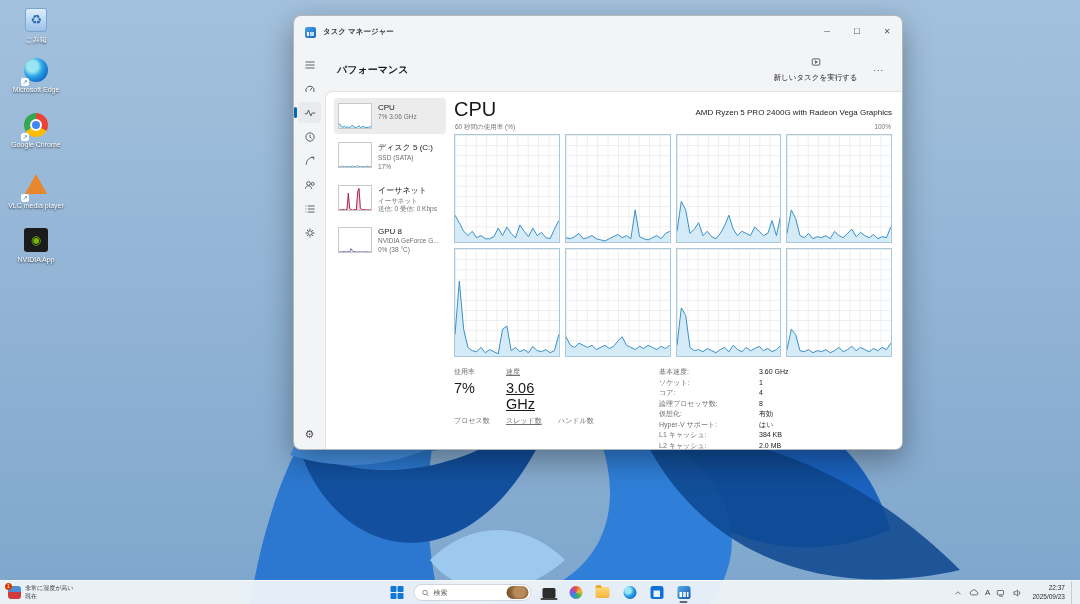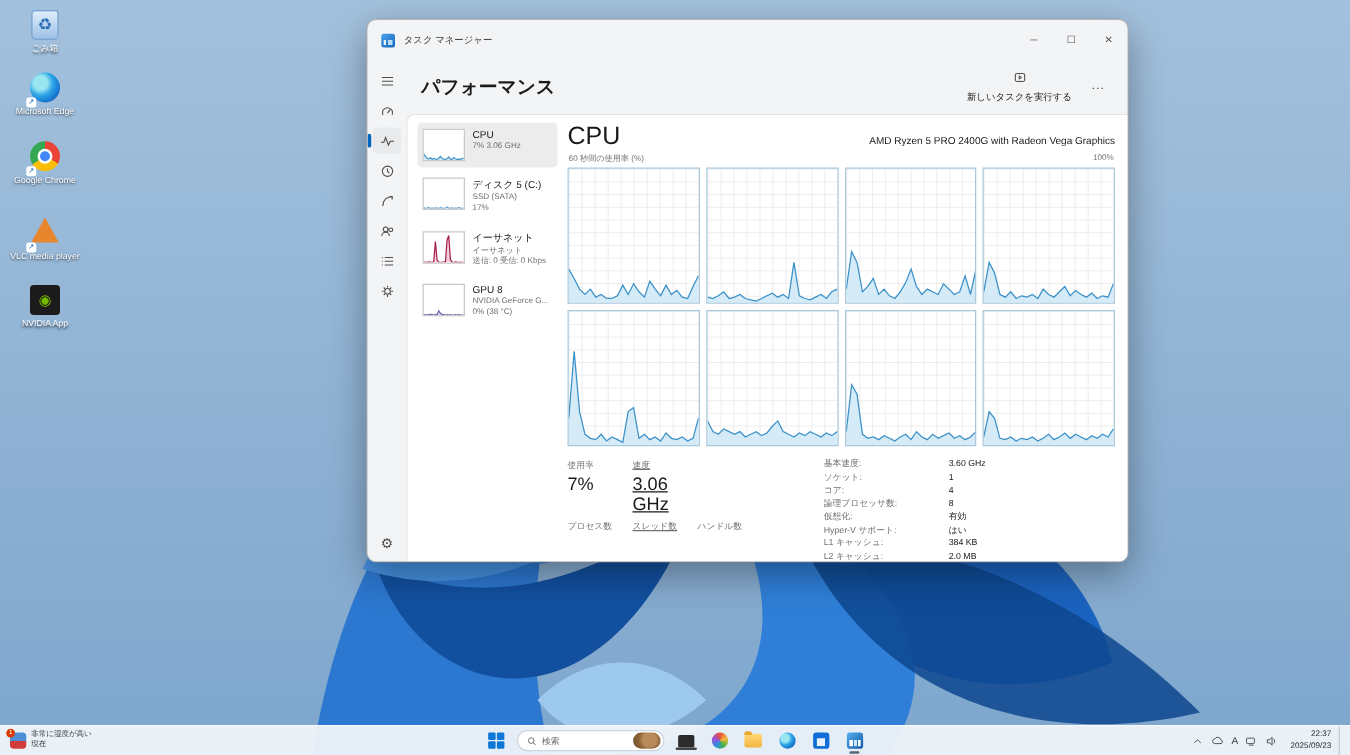--- a/index.html
+++ b/index.html
@@ -25,41 +25,41 @@
     background:#4285f4; border:2px solid #fff; }
   .ico-vlc { width:0; height:0; margin:2px auto 0; border-left:11px solid transparent;
     border-right:11px solid transparent; border-bottom:20px solid #e8862d; position:relative; }
   .ico-nv { width:24px; height:24px; margin:0 auto; background:#1b1b1b; border-radius:3px;
     color:#76b900; font-size:12px; line-height:24px; }
 
   
   #tm { position:absolute; left:293px; top:15px; width:610px; height:435px; background:#f3f4f6;
     border-radius:8px; border:1px solid rgba(0,0,0,.25); box-shadow:0 10px 30px rgba(0,0,0,.35);
     overflow:hidden; }
-  #titlebar { height:32px; display:flex; align-items:center; padding-left:11px; }
+  #titlebar { height:32px; display:flex; align-items:center; padding-left:11px;font-weight:bold; }
   .tm-appicon { width:11px; height:11px; border-radius:2px;
     background:linear-gradient(135deg,#4aa3e8,#1565c0); position:relative; margin-right:7px; }
   .tm-appicon::after { content:""; position:absolute; left:2px; right:2px; bottom:2px; height:4px;
     background:linear-gradient(90deg,#fff 30%,transparent 30% 45%,#cde7fb 45%); opacity:.9; }
   #titlebar .t { font-size:7.5px; color:#3a3a3a; flex:1; }
   .winbtn { width:30px; height:30px; text-align:center; line-height:30px; font-size:8px; color:#555; }
 
   #rail { position:absolute; left:0; top:32px; bottom:0; width:31px; display:flex;
     flex-direction:column; align-items:center; padding-top:6px; }
   .rail-ic { width:23px; height:21px; display:flex; align-items:center; justify-content:center;
     color:#4e4e4e; margin-bottom:3px; border-radius:4px; position:relative; }
   .rail-ic svg { width:12px; height:12px; stroke:#4e4e4e; fill:none; stroke-width:1.2; }
   .rail-ic.sel { background:#e8eaec; }
   .rail-ic.sel::before { content:""; position:absolute; left:-4px; top:5px; bottom:5px; width:2.5px;
     background:#0067c0; border-radius:2px; }
   #rail .gear { margin-top:auto; margin-bottom:8px; font-size:11px; color:#4e4e4e; }
 
   #pagehead { position:absolute; left:31px; top:32px; right:0; height:43px; display:flex;
     align-items:center; padding:0 10px 0 12px; }
-  #pagehead .pt { font-size:15px; font-weight:700; color:#1a1a1a; flex:1; }
+  #pagehead .pt { font-size:10px; font-weight:700; color:#1a1a1a; flex:1; }
   .newtask { display:flex; align-items:center; gap:6px; font-size:7.5px; color:#1a1a1a;
     padding:5px 8px; border-radius:4px;flex-direction:column; }
   .newtask svg { width:10px; height:10px; stroke:#333; fill:none; stroke-width:1.2; }
   .morebtn { font-size:9px; color:#333; padding:2px 8px 6px; letter-spacing:1px; }
 
   #panel { position:absolute; left:31px; top:75px; right:0; bottom:0; background:#fff;
     border-radius:7px 0 0 0; border-top:1px solid #e3e3e3; border-left:1px solid #e3e3e3; }
 
   
   #sidelist { position:absolute; left:8px; top:6px; width:112px; }

